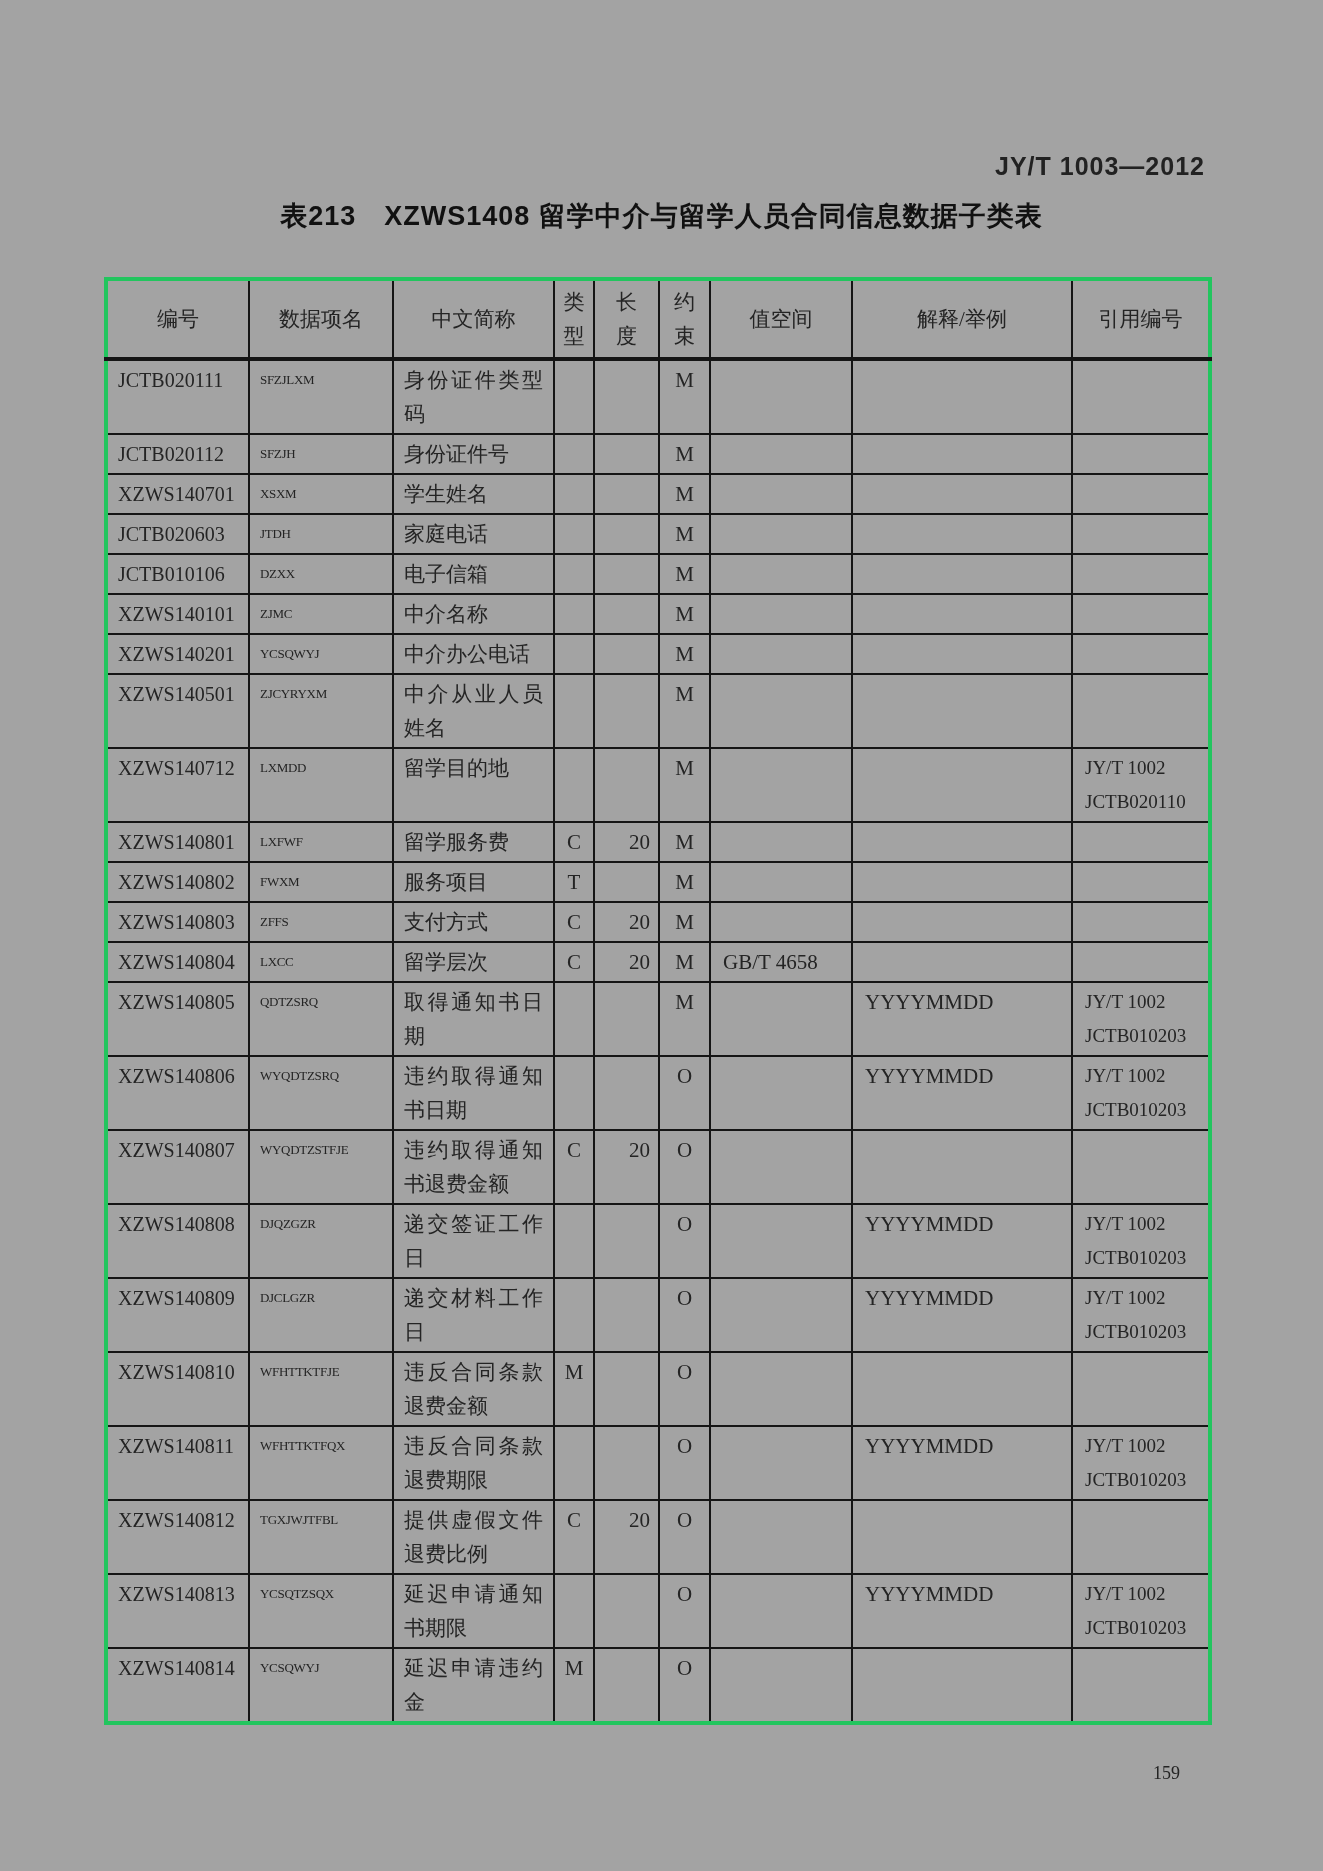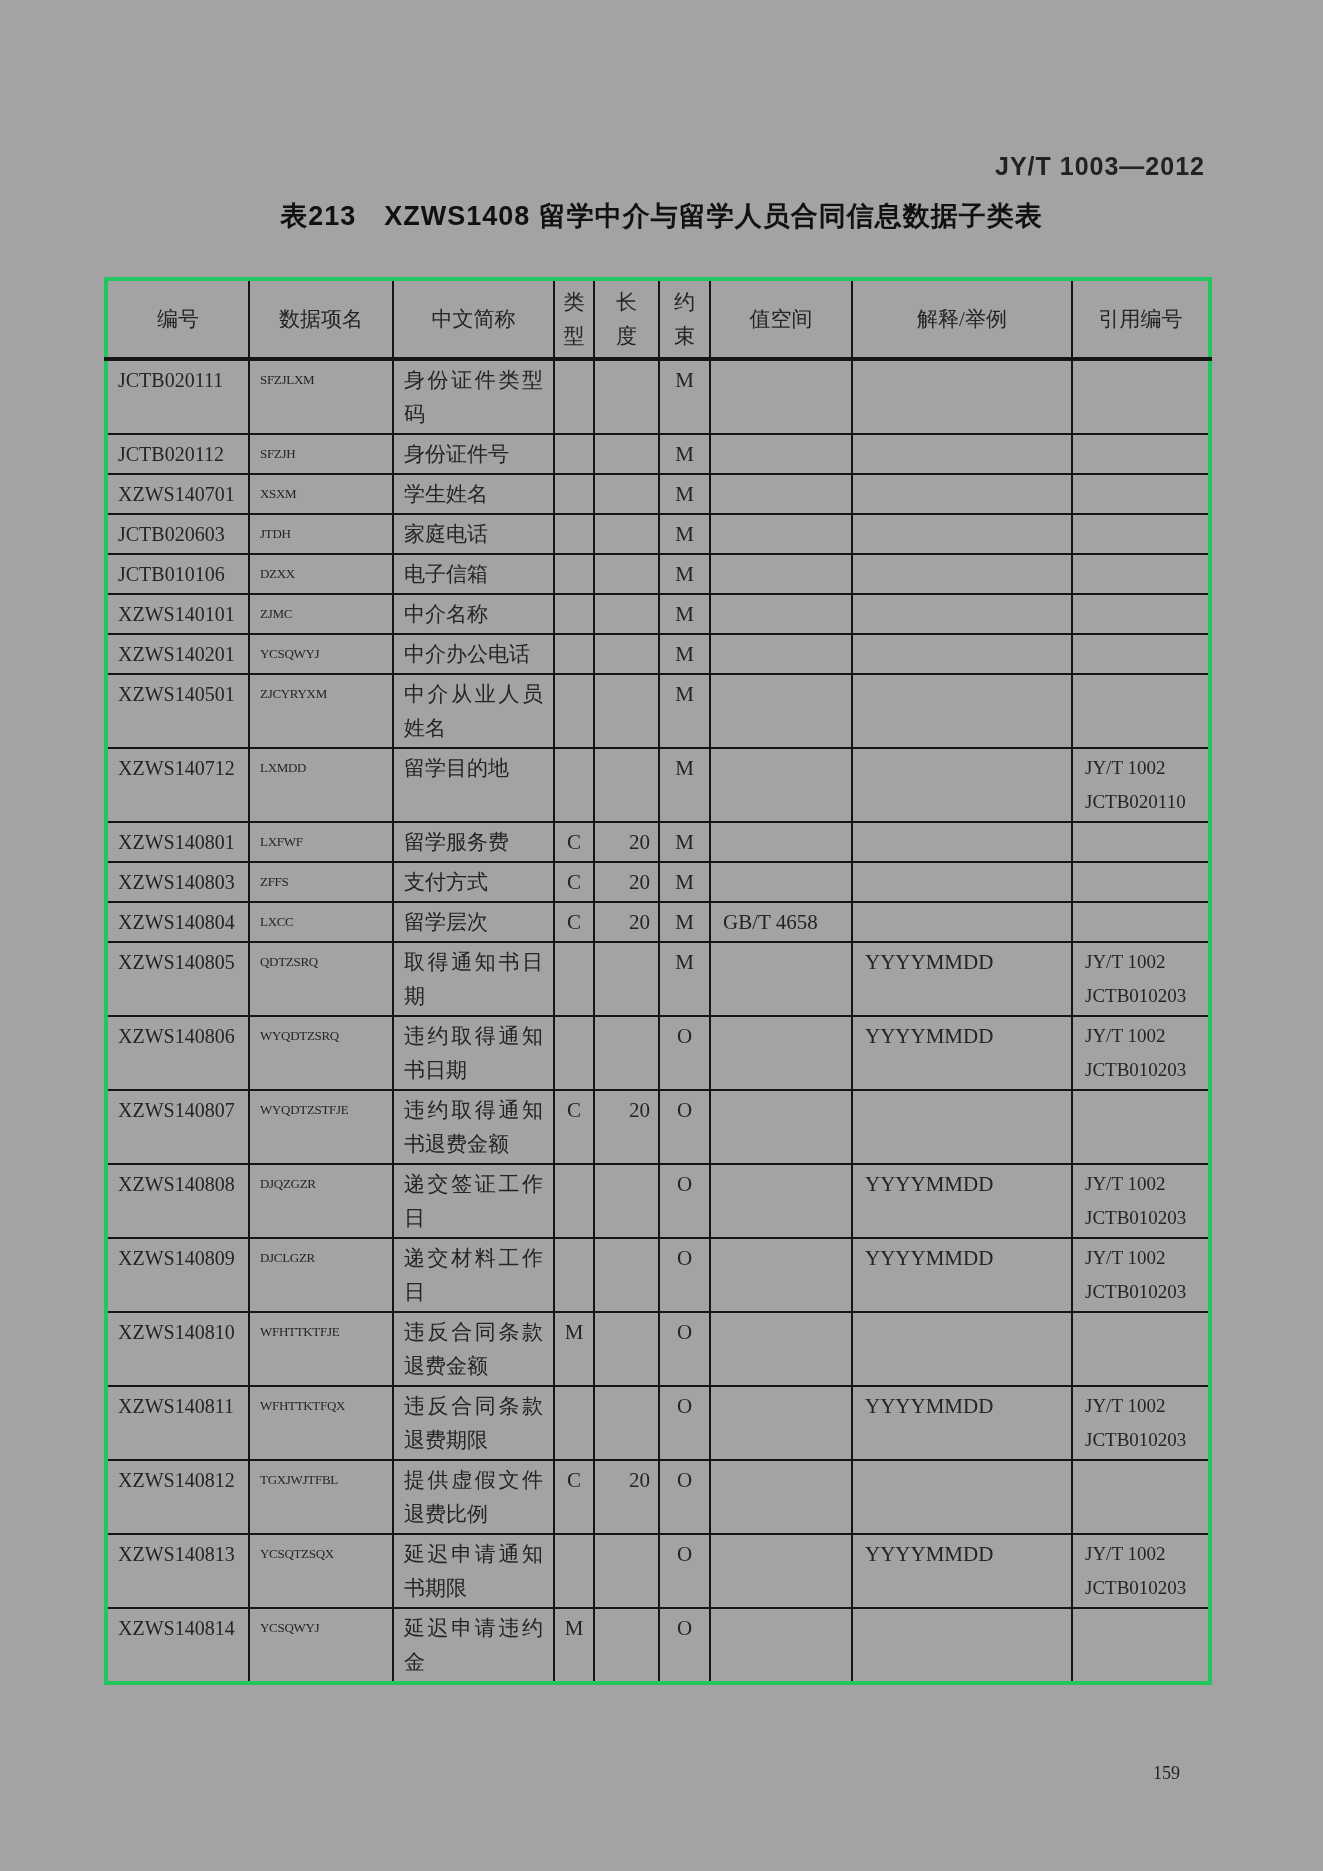--- a/index.html
+++ b/index.html
@@ -237,20 +237,31 @@
           <td class="c-item cell-item">LXFWF</td>
           <td class="c-name cell-name">留学服务费</td>
           <td class="c-type cell-type">C</td>
           <td class="c-len cell-len">20</td>
           <td class="c-cons cell-cons">M</td>
           <td class="c-vs cell-vs"></td>
           <td class="c-exp cell-exp"></td>
           <td class="c-ref cell-ref"></td>
         </tr>
         <tr>
+          <td class="c-id cell-id">XZWS140802</td>
+          <td class="c-item cell-item">FWXM</td>
+          <td class="c-name cell-name">服务项目</td>
+          <td class="c-type cell-type">T</td>
+          <td class="c-len cell-len"></td>
+          <td class="c-cons cell-cons">M</td>
+          <td class="c-vs cell-vs"></td>
+          <td class="c-exp cell-exp"></td>
+          <td class="c-ref cell-ref"></td>
+        </tr>
+        <tr>
           <td class="c-id cell-id">XZWS140803</td>
           <td class="c-item cell-item">ZFFS</td>
           <td class="c-name cell-name">支付方式</td>
           <td class="c-type cell-type">C</td>
           <td class="c-len cell-len">20</td>
           <td class="c-cons cell-cons">M</td>
           <td class="c-vs cell-vs"></td>
           <td class="c-exp cell-exp"></td>
           <td class="c-ref cell-ref"></td>
         </tr>

